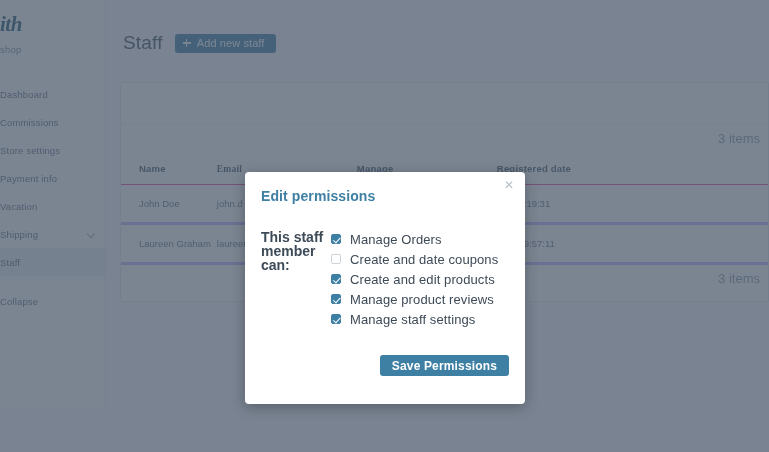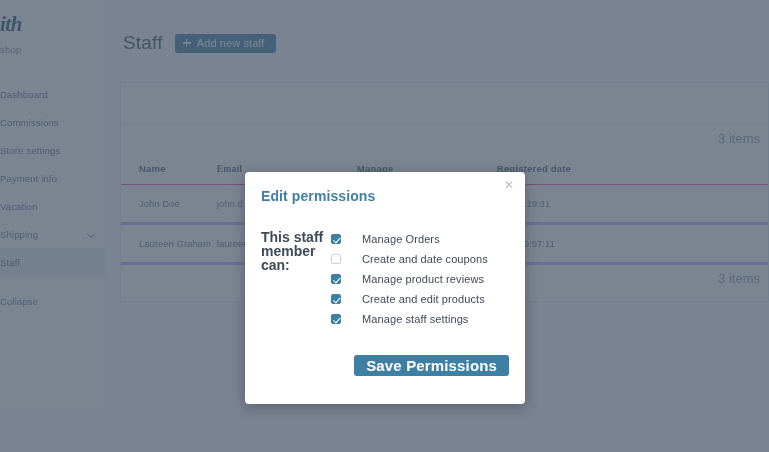--- a/index.html
+++ b/index.html
@@ -255,34 +255,33 @@
   .perm-checkbox.checked::after {
     content: "";
     position: absolute;
     left: 3px; top: 1px;
     width: 3px; height: 5.5px;
     border-right: 1.4px solid #ffffff;
     border-bottom: 1.4px solid #ffffff;
     transform: rotate(42deg);
   }
   .perm-text {
-    font-size: 11px;
+    font-size: 13px;
     color: #3d4a57;
     letter-spacing: .1px;
-    margin-left: 12px;
   }
   #modal-footer {
     position: absolute;
     right: 16px;
     bottom: 28px;
   }
   #save-permissions-button {
     background: #3e7fa4;
     color: #ffffff;
-    font-size: 15px;
+    font-size: 12px;
     font-weight: 700;
     border: none;
     border-radius: 3px;
     height: 21px;
     padding: 0 12px;
     cursor: pointer;
     letter-spacing: .15px;
     font-family: "Liberation Sans", sans-serif;
   }
 </style>
@@ -390,26 +389,26 @@
         <span class="perm-text">Manage Orders</span>
       </label>
 
       <label class="perm-row">
         <span class="perm-checkbox"></span>
         <span class="perm-text">Create and date coupons</span>
       </label>
 
       <label class="perm-row">
         <span class="perm-checkbox checked"></span>
-        <span class="perm-text">Manage product reviews</span>
+        <span class="perm-text">Create and edit products</span>
       </label>
 
       <label class="perm-row">
         <span class="perm-checkbox checked"></span>
-        <span class="perm-text">Create and edit products</span>
+        <span class="perm-text">Manage product reviews</span>
       </label>
 
       <label class="perm-row">
         <span class="perm-checkbox checked"></span>
         <span class="perm-text">Manage staff settings</span>
       </label>
 
 
     </div>
   </div>

